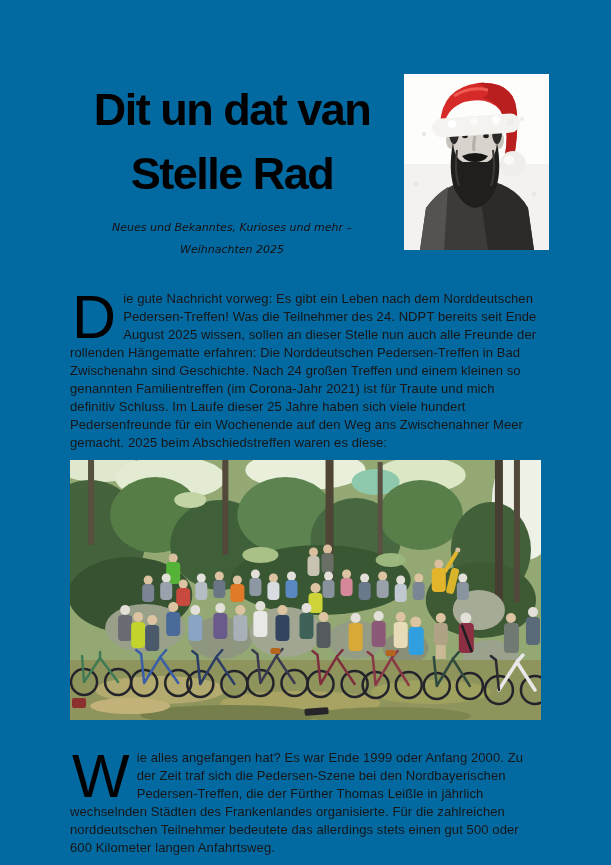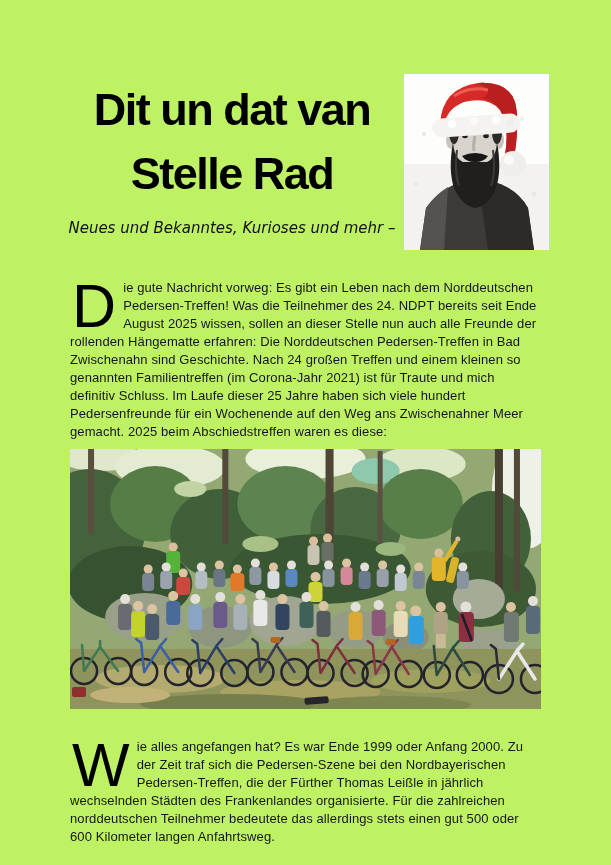--- a/index.html
+++ b/index.html
@@ -1,21 +1,21 @@
 <!DOCTYPE html>
 <html><head>
 <meta charset="utf-8">
 <style>
   * { box-sizing: border-box; }
   html, body { margin: 0; padding: 0; background: #ffffff; }
   .page {
     position: relative;
     width: 611px;
     height: 865px;
-    background: #bef264;
+    background: #0369a1;
     overflow: hidden;
     font-family: "Liberation Sans", sans-serif;
     color: #1a1a1a;
   }
   .masthead {
     display: flex;
     justify-content: space-between;
     align-items: flex-start;
     margin: 74px 62px 0 60px;
   }
@@ -30,21 +30,21 @@
     font-size: 45px;
     line-height: 64px;
     letter-spacing: -1.5px;
     color: #000000;
     white-space: nowrap;
   }
   .newsletter-subtitle {
     margin-top: 11px;
     font-family: "DejaVu Sans", sans-serif;
     font-style: italic;
-    font-size: 15px;
+    font-size: 11px;
     line-height: 22px;
     color: #111111;
   }
   .portrait-wrap {
     width: 145px;
     height: 176px;
     flex: none;
   }
   .article {
     margin: 29px 70px 0 70px;
@@ -78,20 +78,21 @@
 <body>
 
 <div class="page">
 
   <div class="masthead">
     <div class="title-block">
       <div class="newsletter-title">Dit un dat van</div>
       <div class="newsletter-title">Stelle Rad</div>
       <div class="newsletter-subtitle">
         <div>Neues und Bekanntes, Kurioses und mehr –</div>
+        <div>Weihnachten 2025</div>
       </div>
     </div>
 
     <div class="portrait-wrap">
       <svg width="145" height="176" viewBox="0 0 145 176" xmlns="http://www.w3.org/2000/svg">
 
         <rect width="145" height="176" fill="#fdfdfc"></rect>
         <rect x="0" y="90" width="145" height="86" fill="#f3f2f0"></rect>
         <circle cx="20" cy="60" r="2" fill="#e6e5e2"></circle>
           <circle cx="130" cy="120" r="2.5" fill="#e9e8e5"></circle>

